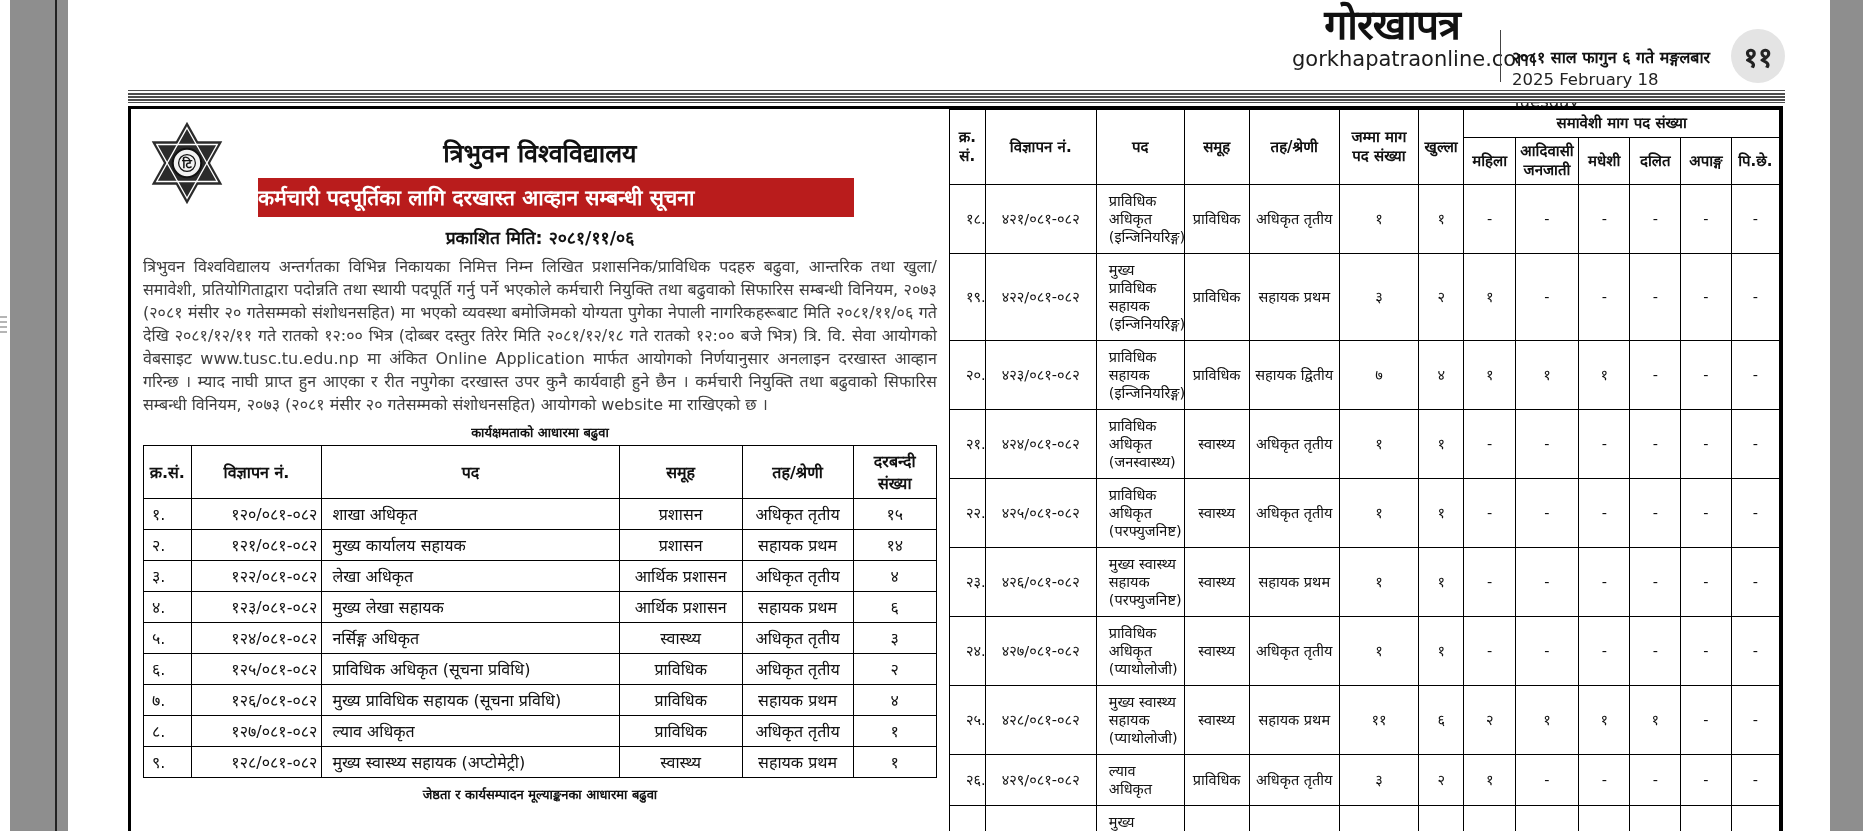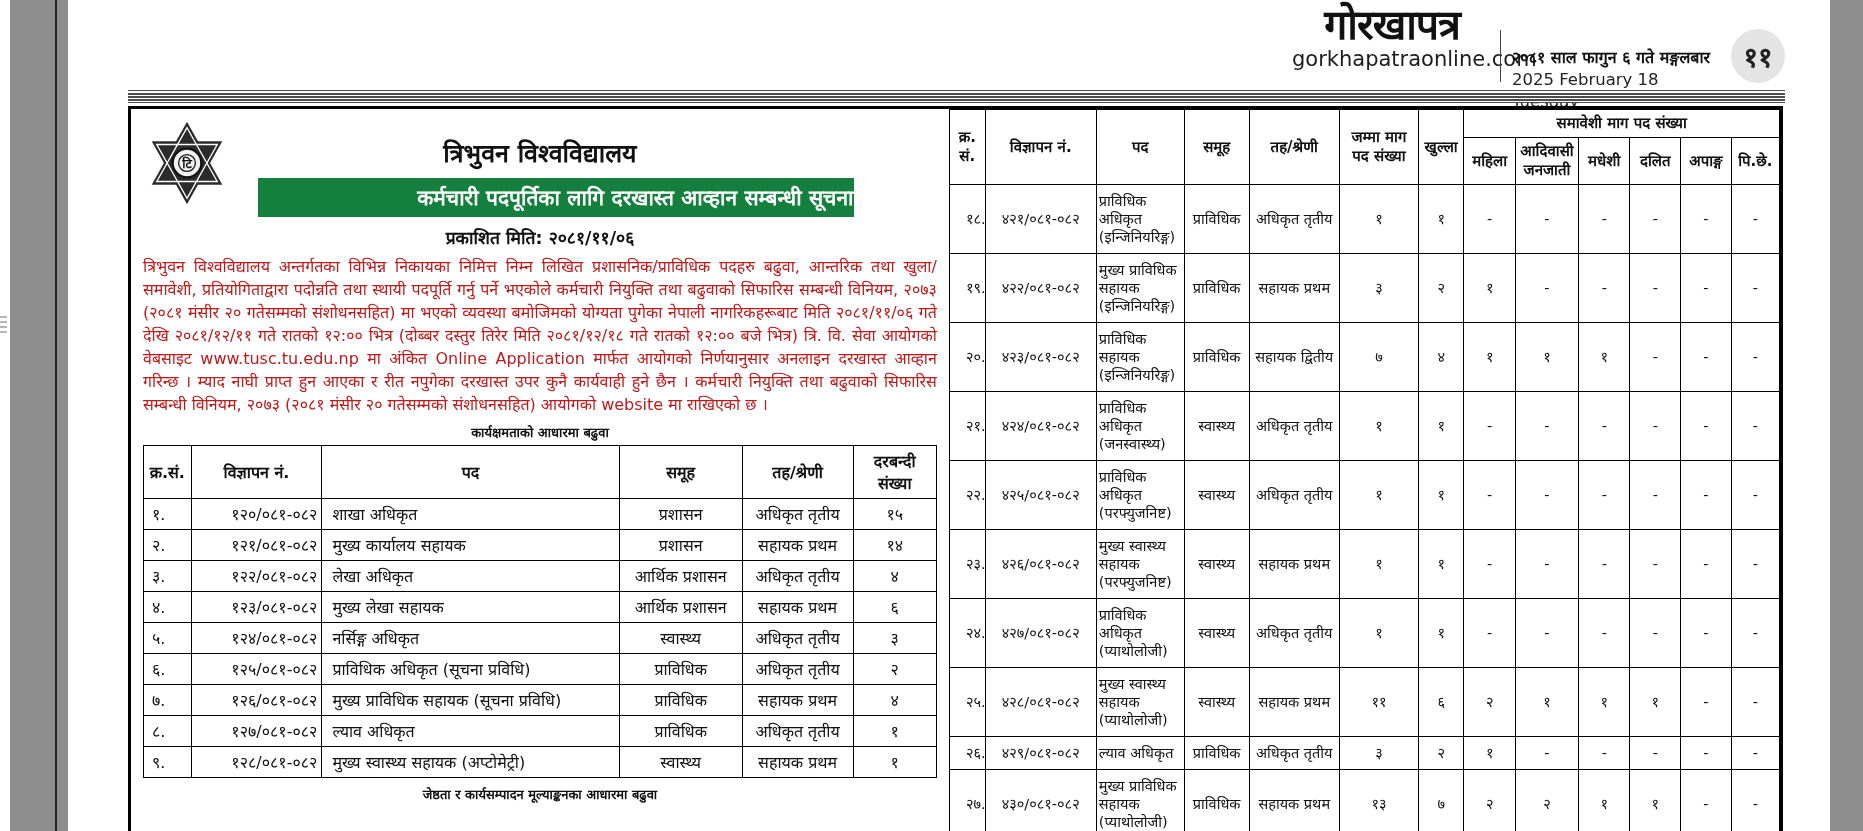--- a/index.html
+++ b/index.html
@@ -27,42 +27,42 @@
             background:repeating-linear-gradient(to bottom,#4d4d4d 0 1.5px,#ffffff 1.5px 3.1px);}
   
   .notice-box{position:absolute;left:128px;top:106px;width:1655px;height:725px;
               border:3px solid #000;border-bottom:none;display:flex;box-sizing:border-box;background:#fff;}
   .left-col{width:49.6%;box-sizing:border-box;padding:6px 12px 0 12px;position:relative;}
   .right-col{width:50.4%;box-sizing:border-box;}
   
   .emblem{position:absolute;left:14px;top:8px;width:84px;height:92px;}
   .u-title{text-align:center;font-size:25px;font-weight:700;margin-top:20px;}
   .u-office{text-align:center;font-size:22px;font-weight:700;margin-top:5px;}
-  .banner{background:#15803d;color:#fff;font-size:21px;font-weight:700;text-align:right;
+  .banner{background:#b91c1c;color:#fff;font-size:21px;font-weight:700;text-align:left;
           width:75%;margin:9px 0 0 14.5%;padding:5px 0 6px;}
   .published{text-align:center;font-weight:700;font-size:17.5px;margin-top:8px;}
-  .body-text{font-size:16px;line-height:23px;text-align:justify;margin-top:6px;color:#b91c1c;}
+  .body-text{font-size:16px;line-height:23px;text-align:justify;margin-top:6px;color:#404040;}
   .t-title{text-align:center;font-weight:700;font-size:13px;margin:7px 0 4px;}
   
   table.lt{width:100%;border-collapse:collapse;font-size:16px;table-layout:fixed;}
   .lt th,.lt td{border:1.6px solid #000;padding:4px 4px;vertical-align:middle;}
   .lt th{font-weight:700;text-align:center;}
   .lt td:nth-child(1){text-align:left;padding-left:8px;}
   .lt td:nth-child(2){text-align:right;}
   .lt td:nth-child(3){text-align:left;padding-left:10px;}
   .lt td:nth-child(4),.lt td:nth-child(5),.lt td:nth-child(6){text-align:center;}
   .lt col.c0{width:6%;} .lt col.c1{width:16.5%;} .lt col.c2{width:37.5%;}
   .lt col.c3{width:15.5%;} .lt col.c4{width:14%;} .lt col.c5{width:10.5%;}
   
   table.rt{width:100%;border-collapse:collapse;font-size:14.5px;line-height:18px;table-layout:fixed;}
   .rt th,.rt td{border:1.5px solid #000;text-align:center;vertical-align:middle;}
   .rt th{font-weight:700;padding:4px 2px;font-size:15px;line-height:19px;}
   .rt td{padding:7px 3px;}
   .rt td:nth-child(1){text-align:left;padding-left:16px;}
-  .rt td:nth-child(3){text-align:left;padding-left:2px;padding-right:2px;}
+  .rt td:nth-child(3){text-align:left;padding-left:12px;padding-right:2px;}
   .rt col.r0{width:4.3%;}  .rt col.r1{width:13.4%;} .rt col.r2{width:10.6%;}
   .rt col.r3{width:7.8%;}  .rt col.r4{width:10.9%;} .rt col.r5{width:9.5%;}
   .rt col.r6{width:5.5%;}  .rt col.r7{width:6.2%;}  .rt col.r8{width:7.6%;}
   .rt col.r9{width:6.2%;}  .rt col.r10{width:6.1%;} .rt col.r11{width:6.1%;} .rt col.r12{width:5.8%;}
 </style>
 </head>
 <body>
 
 <div class="stage">
 

